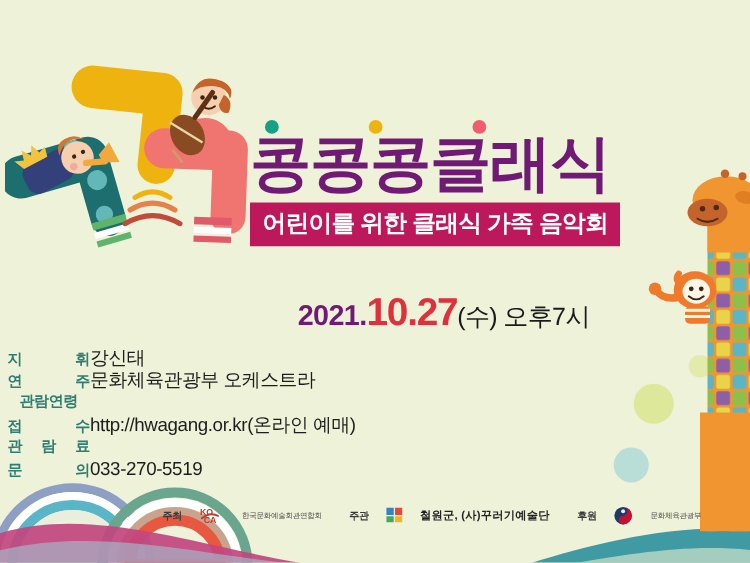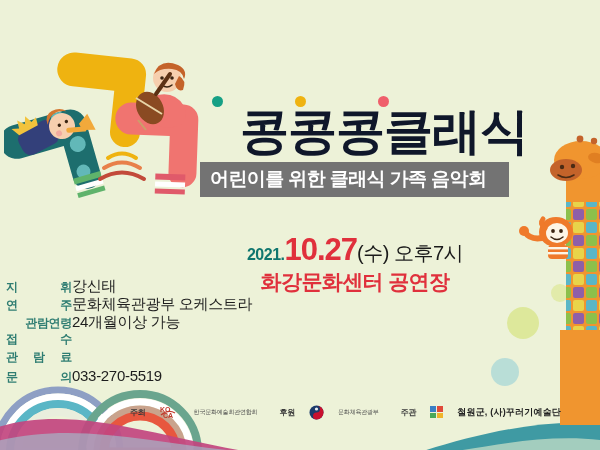--- a/index.html
+++ b/index.html
@@ -18,55 +18,54 @@
   
   .logo-art { position:absolute; left:4px; top:52px; width:208px; height:160px; }
 
   
   .title-block {
     position:absolute; left:200px; top:96px; width:350px;
   }
   .dots { position:relative; height:13px; }
   .dot { position:absolute; width:11px; height:11px; border-radius:50%; top:0; }
   .main-title {
-    font-size:49px; font-weight:bold; color:#0f172a;
+    font-size:49px; font-weight:bold; color:#701a75;
     letter-spacing:-1px; line-height:1.02; white-space:nowrap;
     margin-top:-2px;
-    margin-left:40px;
   }
   .subtitle-bar {
-    margin-top:5px; background:#737373; color:#ffffff;
+    margin-top:5px; background:#be185d; color:#ffffff;
     font-size:19px; font-weight:bold; letter-spacing:-0.6px;
-    padding:4px 23px 5px 10px; display:inline-block; white-space:nowrap;
+    padding:4px 10px 5px 10px; display:inline-block; white-space:nowrap;
   }
 
   
   .datetime {
     position:absolute; left:205px; top:232px; width:300px;
     text-align:center; white-space:nowrap;
   }
-  .dt-year { font-size:16px; font-weight:bold; color:#0f766e; letter-spacing:-0.5px; }
+  .dt-year { font-size:23px; font-weight:bold; color:#701a75; letter-spacing:-0.5px; }
   .dt-day { font-size:31px; font-weight:bold; color:#e0303c; letter-spacing:-1px;margin-top:16px; }
   .dt-tail { font-size:20px; font-weight:normal; color:#1a1a1a; letter-spacing:-0.5px; }
   .venue {
     position:absolute; left:205px; top:268px; width:300px;
     text-align:center; font-size:21px; font-weight:bold;
     color:#e0303c; letter-spacing:-0.6px; white-space:nowrap;
   }
 
   
   .info-list { position:absolute; left:6px; top:277px; }
   .info-row { display:flex; align-items:baseline; height:18px; }
   .info-label {
     width:66px; flex:0 0 66px;
     color:#2f7d72; font-size:12px; font-weight:bold;
     letter-spacing:-0.2px; white-space:nowrap;
     display:flex; justify-content:space-between;
   }
-  .info-label.tight { letter-spacing:-0.3px; display:block; text-align:right; }
+  .info-label.tight { letter-spacing:-0.3px; display:block; text-align:center; }
   .info-value {
     color:#1d1d1d; font-size:15px; letter-spacing:-0.3px; white-space:nowrap;
   }
 
   
   .sponsors {
     position:absolute; left:130px; top:404px;
     display:flex; align-items:center; gap:22px;
   }
   .sponsor-group { display:flex; align-items:center; gap:14px;justify-content:flex-end; }
@@ -235,46 +234,45 @@
       <span class="dot" style="left:95px;background:#efb310;"></span>
       <span class="dot" style="left:178px;background:#ef5f6b;"></span>
     </div>
     <div class="main-title">콩콩콩클래식</div>
     <div class="subtitle-bar">어린이를 위한 클래식 가족 음악회</div>
   </div>
 
   <div class="datetime">
     <span class="dt-year">2021.</span><span class="dt-day">10.27</span><span class="dt-tail">(수) 오후7시</span>
   </div>
-  <div class="venue">화강문화센터 공연장</div>
 
   <div class="info-list">
     <div class="info-row">
       <span class="info-label">
           <span>지</span>
           <span>휘</span>
         </span>
       <span class="info-value">강신태</span>
     </div>
     <div class="info-row">
       <span class="info-label">
           <span>연</span>
           <span>주</span>
         </span>
       <span class="info-value">문화체육관광부 오케스트라</span>
     </div>
     <div class="info-row">
       <span class="info-label tight">관람연령</span>
-      <span class="info-value">24개월이상 가능</span>
     </div>
     <div class="info-row">
       <span class="info-label">
           <span>접</span>
           <span>수</span>
         </span>
+      <span class="info-value">http://hwagang.or.kr(온라인 예매)</span>
     </div>
     <div class="info-row">
       <span class="info-label">
           <span>관</span>
           <span>람</span>
           <span>료</span>
         </span>
     </div>
     <div class="info-row">
       <span class="info-label">
@@ -288,38 +286,38 @@
   <div class="sponsors">
 
     <div class="sponsor-group">
       <span class="sp-label">주최</span>
       <svg class="sp-logo" width="20" height="16" viewBox="0 0 20 16">
         <text x="0" y="8" font-family="'Liberation Sans',sans-serif" font-size="7" font-weight="bold" fill="#c0392b">KO</text>
         <text x="3" y="14" font-family="'Liberation Sans',sans-serif" font-size="7" font-weight="bold" fill="#c0392b">CA</text>
         <path d="M1,11 q7,-6 14,-2" stroke="#c0392b" stroke-width="1.4" fill="none"></path>
       </svg>
       <span class="sp-name">한국문화예술회관연합회</span>
-    </div>
-
-    <div class="sponsor-group">
-      <span class="sp-label">후원</span>
-      <svg class="sp-logo" width="15" height="15" viewBox="0 0 15 15">
-        <circle cx="7.5" cy="7.5" r="7" fill="#1b3a6b"></circle>
-        <path d="M7.5,0.5 a7,7 0 0 1 0,14 a3.5,3.5 0 0 1 0,-7 a3.5,3.5 0 0 0 0,-7 Z" fill="#c8102e"></path>
-        <circle cx="7.5" cy="4" r="1.6" fill="#ffffff" opacity="0.9"></circle>
-      </svg>
-      <span class="sp-name">문화체육관광부</span>
     </div>
 
     <div class="sponsor-group">
       <span class="sp-label">주관</span>
       <svg class="sp-logo" width="13" height="12" viewBox="0 0 13 12">
         <rect x="0" y="0" width="6" height="6" fill="#3b7fc4"></rect>
         <rect x="7" y="0" width="6" height="6" fill="#e04a3a"></rect>
         <rect x="0" y="7" width="6" height="5" fill="#4aa85a"></rect>
         <rect x="7" y="7" width="6" height="5" fill="#f0b429"></rect>
       </svg>
       <span class="sp-name-big">철원군, (사)꾸러기예술단</span>
     </div>
 
+    <div class="sponsor-group">
+      <span class="sp-label">후원</span>
+      <svg class="sp-logo" width="15" height="15" viewBox="0 0 15 15">
+        <circle cx="7.5" cy="7.5" r="7" fill="#1b3a6b"></circle>
+        <path d="M7.5,0.5 a7,7 0 0 1 0,14 a3.5,3.5 0 0 1 0,-7 a3.5,3.5 0 0 0 0,-7 Z" fill="#c8102e"></path>
+        <circle cx="7.5" cy="4" r="1.6" fill="#ffffff" opacity="0.9"></circle>
+      </svg>
+      <span class="sp-name">문화체육관광부</span>
+    </div>
+
   </div>
 
 </div>
 
 </body></html>

